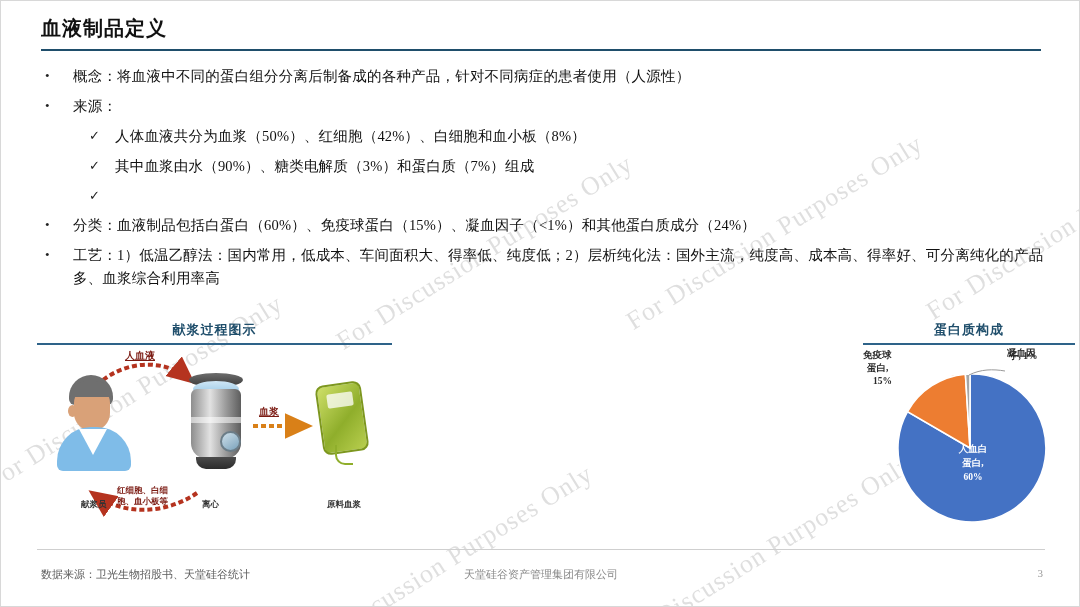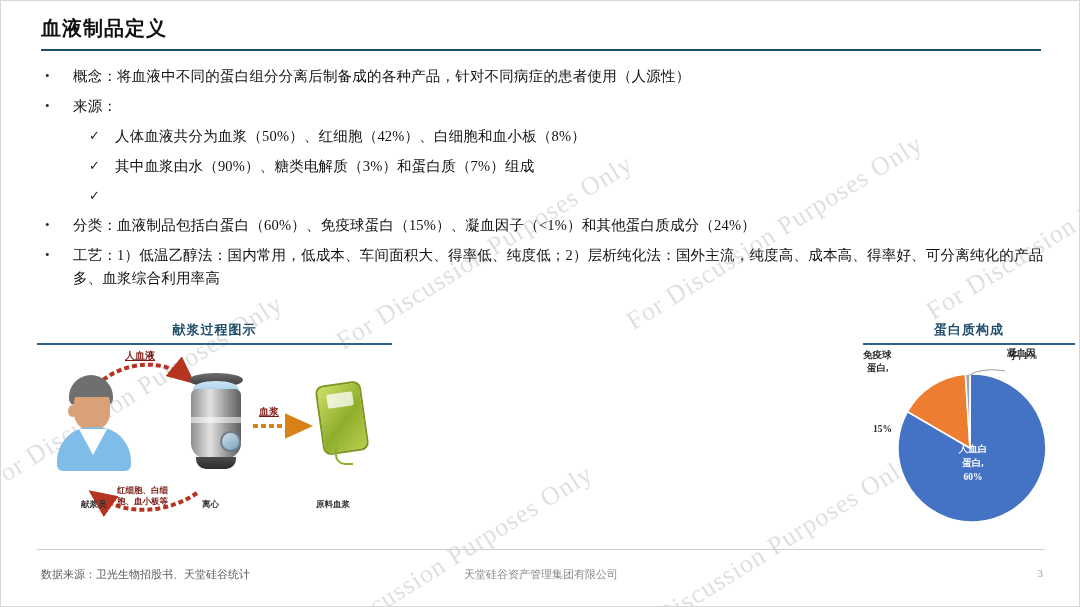--- a/index.html
+++ b/index.html
@@ -209,21 +209,21 @@
           <div class="bag-tube"></div>
         </div>
 
         <div class="dg-arrowlabel" style="left:88px;top:6px;">人血液</div>
         <div class="dg-arrowlabel" style="left:222px;top:62px;">血浆</div>
         <div class="dg-label" style="left:80px;top:142px;">红细胞、白细</div>
         <div class="dg-label" style="left:80px;top:153px;">胞、血小板等</div>
 
         <div class="dg-caption" style="left:32px;top:156px;padding-left:12px;">献浆员</div>
         <div class="dg-caption" style="left:165px;top:156px;">离心</div>
-        <div class="dg-caption" style="left:279px;top:156px;">原料血浆</div>
+        <div class="dg-caption" style="left:290px;top:156px;">原料血浆</div>
       </div>
     </div>
 
 
 
     <div class="panel p4">
       <div class="p-head">
         <div class="p-title">蛋白质构成</div>
         <div class="p-rule"></div>
       </div>
@@ -233,21 +233,21 @@
           <path d="M81,81 L81,7 A74,74 0 1,1 18.5,44.6 Z" fill="#4472C4" stroke="#ffffff" stroke-width="1.6"></path>
 
           <path d="M81,81 L18.5,44.6 A74,74 0 0,1 76.4,7.1 Z" fill="#ED7D31" stroke="#ffffff" stroke-width="1.6"></path>
 
           <path d="M81,81 L76.4,7.1 A74,74 0 0,1 81,7 Z" fill="#A5A5A5" stroke="#ffffff" stroke-width="1.6"></path>
           <path d="M80,8 C92,2 104,2 116,4" fill="none" stroke="#9a9a9a" stroke-width="1"></path>
         </svg>
 
         <div class="pl dark" style="left:0px;top:2px;">免疫球</div>
         <div class="pl dark" style="left:4px;top:15px;">蛋白,</div>
-        <div class="pl dark" style="left:10px;top:28px;margin-top:48px;">15%</div>
+        <div class="pl dark" style="left:10px;top:28px;">15%</div>
 
         <div class="pl dark" style="left:144px;top:0px;">凝血因</div>
         <div class="pl dark" style="left:146px;top:3px;">子, 1%</div>
 
         <div class="pl light" style="left:86px;top:96px;width:48px;">人血白</div>
         <div class="pl light" style="left:86px;top:110px;width:48px;">蛋白,</div>
         <div class="pl light" style="left:86px;top:124px;width:48px;">60%</div>
       </div>
     </div>
 

